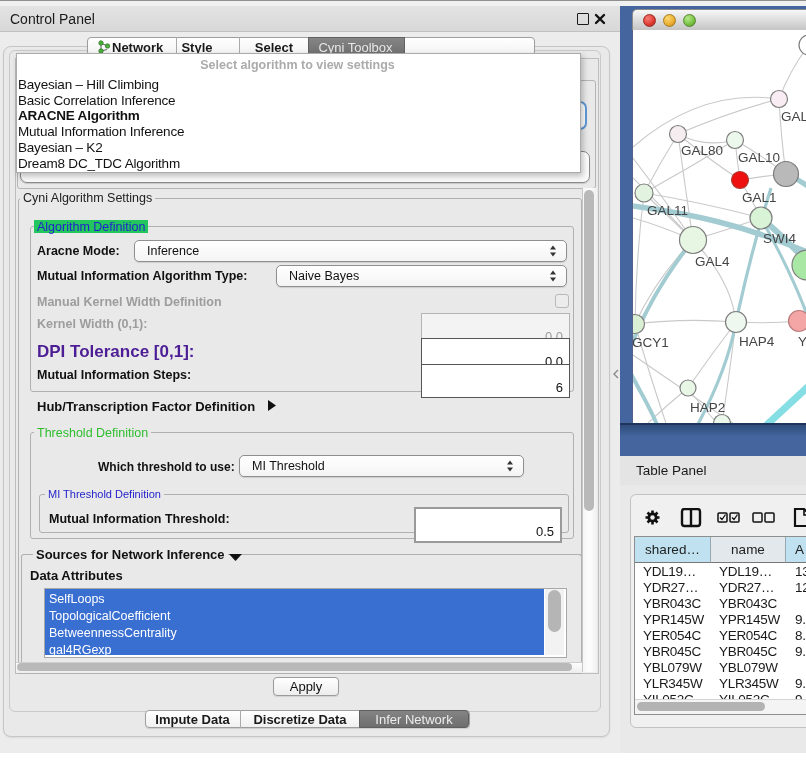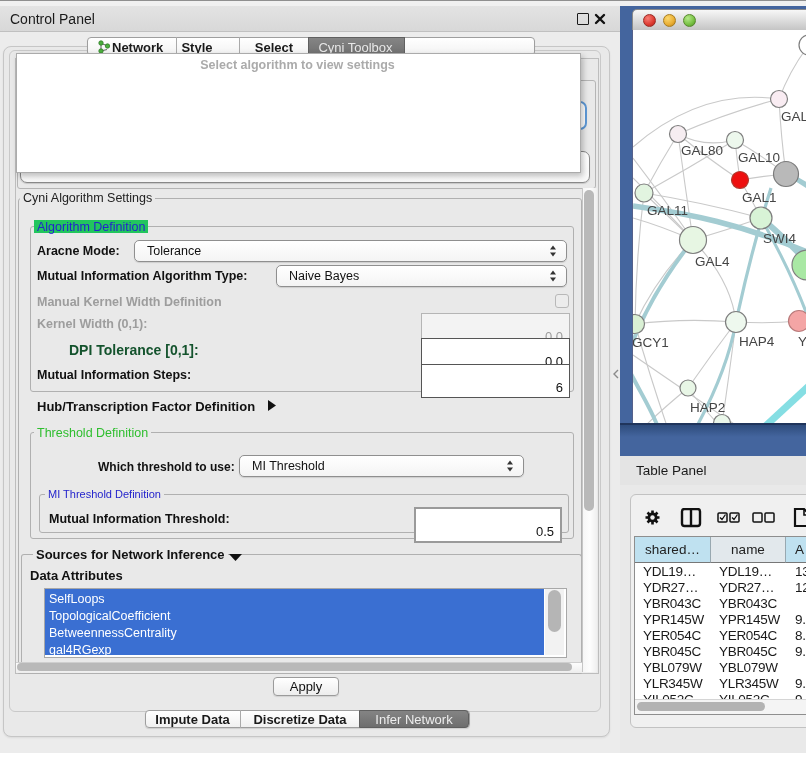--- a/index.html
+++ b/index.html
@@ -45,37 +45,37 @@
   <div class="ab" style="left:20px;top:151px;width:568px;height:30px;background:linear-gradient(#ffffff,#f9f9f9);border:1px solid #8a8a8a;border-radius:7px;box-shadow:0 1px 1px rgba(0,0,0,0.15);"></div>
 
   <div class="ab" style="left:18px;top:198px;width:562px;height:474px;border:1px solid #b0b0b0;border-top-left-radius:3px;border-top-right-radius:3px;"></div>
   <div class="ab" style="left:20px;top:191px;height:14px;background:#e9e9e9;padding:0 3px;font-size:12.5px;color:#222;">Cyni Algorithm Settings</div>
 
   <div class="ab" style="left:30px;top:226px;width:542px;height:164px;border:1px solid #b0b0b0;border-radius:3px;"></div>
   <div class="ab" style="left:34px;top:220px;height:13px;background:#22c55e;padding:0 3px;font-size:12.5px;color:#2424cc;">Algorithm Definition</div>
 
   <div class="ab bold" style="left:37px;top:244px;font-size:12.5px;color:#111;">Aracne Mode:</div>
   <div class="combo" style="left:134px;top:240px;width:431px;height:20px;">
-      <span>Tolerance</span>
+      <span>Inference</span>
       <i></i>
     </div>
 
   <div class="ab bold" style="left:37px;top:269px;font-size:12.5px;color:#111;">Mutual Information Algorithm Type:</div>
   <div class="combo" style="left:276px;top:265px;width:289px;height:20px;">
       <span>Naive Bayes</span>
       <i></i>
     </div>
 
   <div class="ab bold" style="left:37px;top:295px;font-size:12.5px;color:#9d9d9d;">Manual Kernel Width Definition</div>
   <div class="ab" style="left:555px;top:294px;width:12px;height:12px;background:#ececec;border:1px solid #b8b8b8;border-radius:3px;"></div>
 
   <div class="ab bold" style="left:37px;top:317px;font-size:12.5px;color:#9d9d9d;">Kernel Width (0,1):</div>
   <div class="field dis" style="left:421px;top:313px;width:141px;height:17px;">0.0</div>
 
-  <div class="ab bold" style="left:37px;top:342px;font-size:14px;color:#14532d;margin-left:32px;">DPI Tolerance [0,1]:</div>
+  <div class="ab bold" style="left:37px;top:342px;font-size:17px;color:#4c1d95;">DPI Tolerance [0,1]:</div>
   <div class="field" style="left:421px;top:338px;width:141px;height:17px;">0.0</div>
 
   <div class="ab bold" style="left:37px;top:368px;font-size:12.5px;color:#111;">Mutual Information Steps:</div>
   <div class="field" style="left:421px;top:364px;width:141px;height:17px;">6</div>
 
   <div class="ab bold" style="left:37px;top:399px;font-size:13px;color:#111;">Hub/Transcription Factor Definition</div>
   <svg class="ab" style="left:266px;top:399px;" width="12" height="13">
       <path d="M2 1 L10 6.5 L2 12 Z" fill="#111"></path>
     </svg>
 
@@ -138,20 +138,21 @@
     <circle cx="4" cy="11" r="2.2" fill="#4caf3e" stroke="#2e7d27" stroke-width="0.8"></circle>
   </svg>
   <div class="ab bold" style="left:112px;top:40px;font-size:13px;color:#1a1a1a;">Network</div>
   <div class="ab bold" style="left:166px;top:40px;width:62px;text-align:center;font-size:13px;color:#1a1a1a;">Style</div>
   <div class="ab bold" style="left:240px;top:40px;width:68px;text-align:center;font-size:13px;color:#1a1a1a;">Select</div>
   <div class="ab" style="left:308px;top:40px;width:95px;text-align:center;font-size:13px;color:#e8e8e8;">Cyni Toolbox</div>
   <div class="ab bold" style="left:403px;top:57px;width:130px;text-align:center;font-size:13px;color:#0f766e;">jActiveMNodules</div>
 
   <div class="ab" style="left:16px;top:53px;width:563px;height:118px;background:#fff;border:1px solid #ababab;box-shadow:2px 3px 6px rgba(0,0,0,0.25);z-index:30;"></div>
   <div class="ab" style="left:16px;top:58px;width:563px;text-align:center;font-size:12.5px;font-weight:600;color:#ababab;z-index:31;">Select algorithm to view settings</div>
+  <div class="ab" style="left:18px;top:77px;font-size:13.5px;letter-spacing:-0.2px;color:#111;line-height:15.7px;z-index:31;">Bayesian – Hill Climbing<br>Basic Correlation Inference<br><b>ARACNE Algorithm</b><br>Mutual Information Inference<br>Bayesian – K2<br>Dream8 DC_TDC Algorithm</div>
 
   <div class="ab" style="left:620px;top:6px;width:186px;height:450px;background:#44659e;"></div>
   <div class="ab" style="left:620px;top:423px;width:186px;height:2px;background:#20355c;"></div>
   <div class="ab" style="left:620px;top:425px;width:186px;height:12px;background:linear-gradient(#2e4c7c,#44659e);"></div>
 
   <div class="ab" style="left:632px;top:9px;width:174px;height:21px;background:linear-gradient(#f7f7f7,#c2c2c2);border:1px solid #8a8a8a;border-bottom:1px solid #777;border-radius:5px 0 0 0;"></div>
   <div class="ab" style="left:643px;top:14px;width:11px;height:11px;border-radius:50%;background:radial-gradient(circle at 35% 30%,#f77d76,#dd3a30 60%,#a8201a);border:0.5px solid #9a2a24;"></div>
   <div class="ab" style="left:663px;top:14px;width:11px;height:11px;border-radius:50%;background:radial-gradient(circle at 35% 30%,#fbd86e,#e9ad33 60%,#b97c15);border:0.5px solid #a87d1e;"></div>
   <div class="ab" style="left:683px;top:14px;width:11px;height:11px;border-radius:50%;background:radial-gradient(circle at 35% 30%,#b5e98a,#77c043 60%,#4e8f23);border:0.5px solid #57882d;"></div>
 

